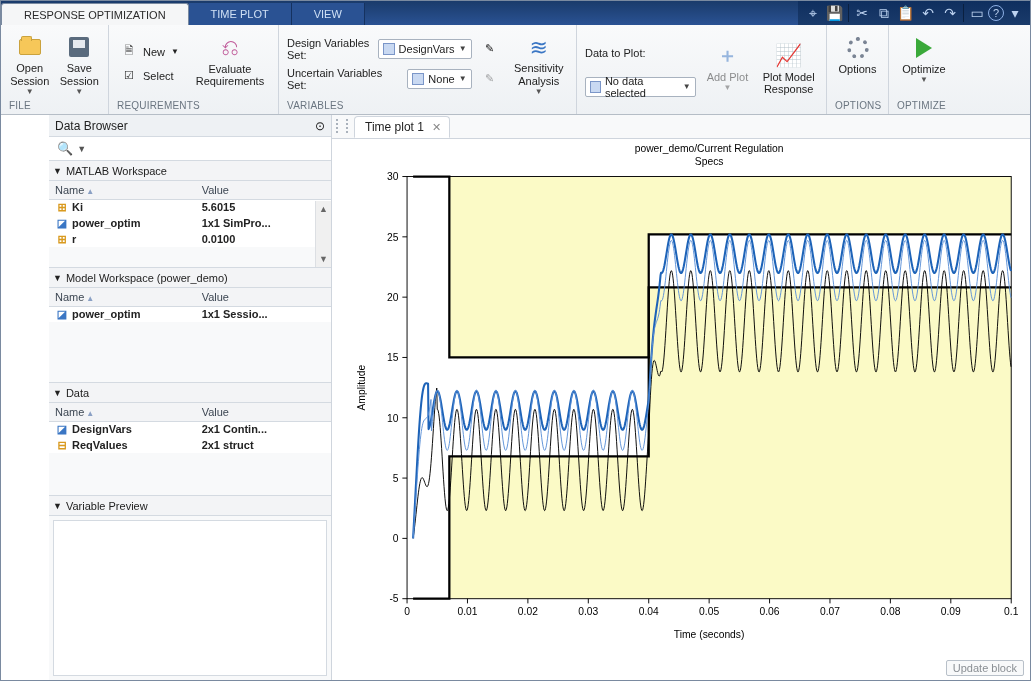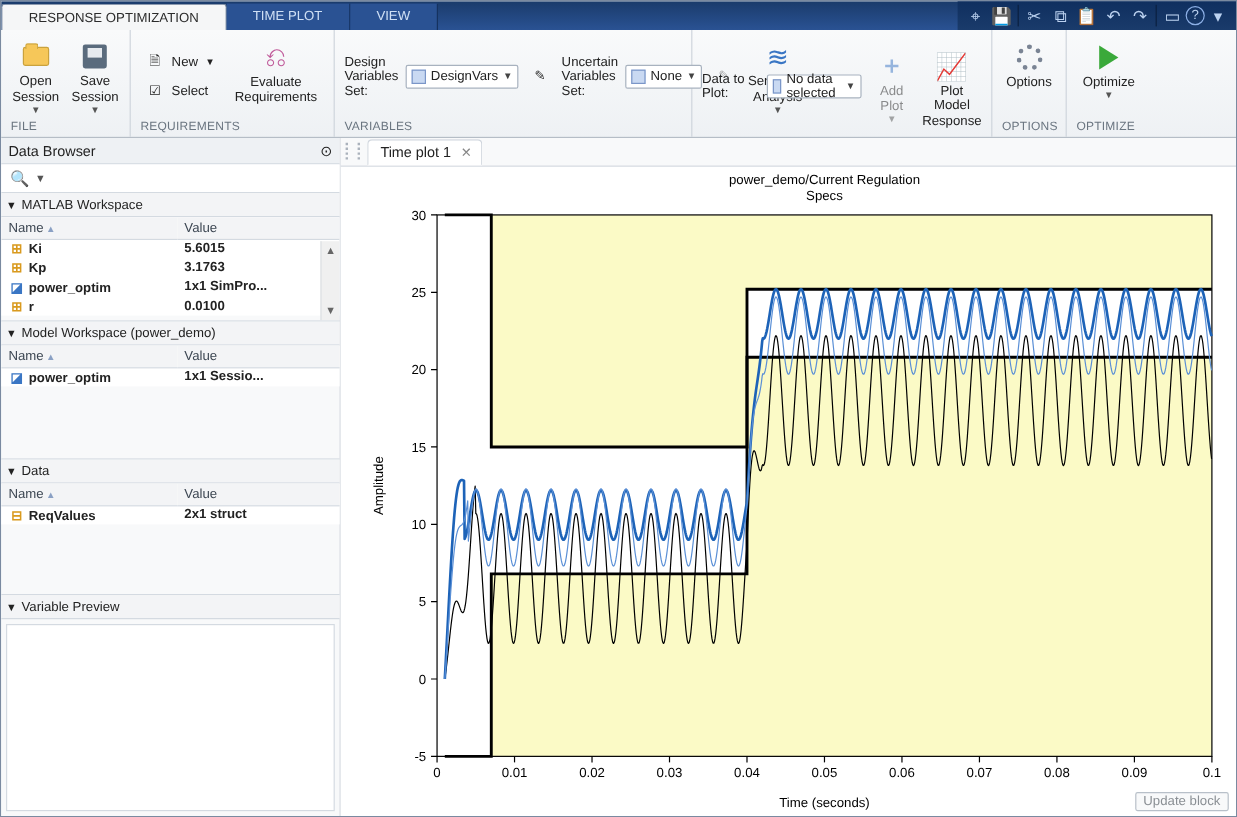--- a/index.html
+++ b/index.html
@@ -63,28 +63,28 @@
     display:flex; flex-direction:column; align-items:center; justify-content:flex-start;
     width: 60px; height: 66px; cursor:pointer; border-radius:3px; padding-top:4px;
     font-size: 11px; text-align: center; line-height: 1.15;
   }
   .bigbtn .ico { width: 28px; height: 26px; display:flex; align-items:center; justify-content:center; font-size: 22px; }
   .bigbtn .lbl { margin-top: 2px; }
   .bigbtn .dd { font-size: 8px; color:#555; }
   .bigbtn.disabled { opacity: .5; cursor: default; }
   .smbtn { display:flex; align-items:center; gap:6px; cursor:pointer; height:22px; padding:0 4px; border-radius:3px; font-size:11px;}
   .smbtn .ico { width:16px; height:16px; display:inline-flex; align-items:center; justify-content:center; }
-  .varset { display:flex; flex-direction:row; gap:6px; justify-content:center; }
+  .varset { display:flex; flex-direction:column; gap:6px; justify-content:center; }
   .varset .line { display:flex; align-items:center; gap:6px; font-size:11px; }
   .varset .combo { display:flex; align-items:center; border:1px solid #a8b2bf; background:#fff; height:20px; padding:0 4px; border-radius:2px; cursor:pointer; gap:4px; }
   .varset .combo .dd { font-size:8px; color:#444; }
   .varset .combo .tk { width:12px; height:12px; background:#c9d9f2; border:1px solid #7b96c8; }
 
   
-  .main { display:flex; height: calc(681px - 24px - 90px - 2px); }
+  .main { display:flex; height: calc(681px - 24px - 90px - 2px); padding-left: 48px; }
   .sidebar { width: 283px; border-right: 1px solid #cfd5dd; display:flex; flex-direction:column; background:#f8f9fa; }
   .sidebar .hdr {
     height: 22px; display:flex; align-items:center; justify-content:space-between;
     padding: 0 6px; background:#eef1f4; border-bottom:1px solid #d4dae1; font-size:12px;
   }
   .sidebar .search { display:flex; padding: 4px 4px; border-bottom:1px solid #d4dae1; background:#fff; align-items:center; }
   .sidebar .search input { flex:1; border:none; outline:none; font-size:12px; font-style:italic; color:#888; padding:2px 4px; background:transparent; }
   .sidebar .search .mag { color:#3a76c4; cursor:pointer; padding:0 4px; font-size:13px; }
 
   .panelsection { }
@@ -315,24 +315,20 @@
           <tbody>
               <tr>
             <th style="width:52%"><span>Name</span><span class="sort">▲</span></th>
             <th><span>Value</span></th>
           </tr>
           <tr>
                 <td><span class="ic" style="color:#d99a1f;">⊞</span><span>Ki</span></td>
                 <td>5.6015</td>
               </tr>
           <tr>
-                <td><span class="ic" style="color:#d99a1f;">⊞</span><span>Kp</span></td>
-                <td>3.1763</td>
-              </tr>
-          <tr>
                 <td><span class="ic" style="color:#3a76c4;">◪</span><span>power_optim</span></td>
                 <td>1x1 SimPro...</td>
               </tr>
           <tr>
                 <td><span class="ic" style="color:#d99a1f;">⊞</span><span>r</span></td>
                 <td>0.0100</td>
               </tr>
         </tbody>
           </table>
         <div class="scrollbar">
@@ -368,20 +364,24 @@
         <span class="tw">▼</span>
         <span>Data</span>
       </div>
       <div class="tblwrap" style="height:92px;">
         <table class="tbl">
           <tbody>
               <tr>
             <th style="width:52%"><span>Name</span><span class="sort">▲</span></th>
             <th><span>Value</span></th>
           </tr>
+          <tr>
+                <td><span class="ic" style="color:#3a76c4;">◪</span><span>DesignVars</span></td>
+                <td>2x1 Contin...</td>
+              </tr>
           <tr>
                 <td><span class="ic" style="color:#d99a1f;">⊟</span><span>ReqValues</span></td>
                 <td>2x1 struct</td>
               </tr>
         </tbody>
           </table>
       </div>
     </div>
 
     <div class="panelsection" style="border-top:1px solid #d4dae1; flex:1; display:flex; flex-direction:column;">

